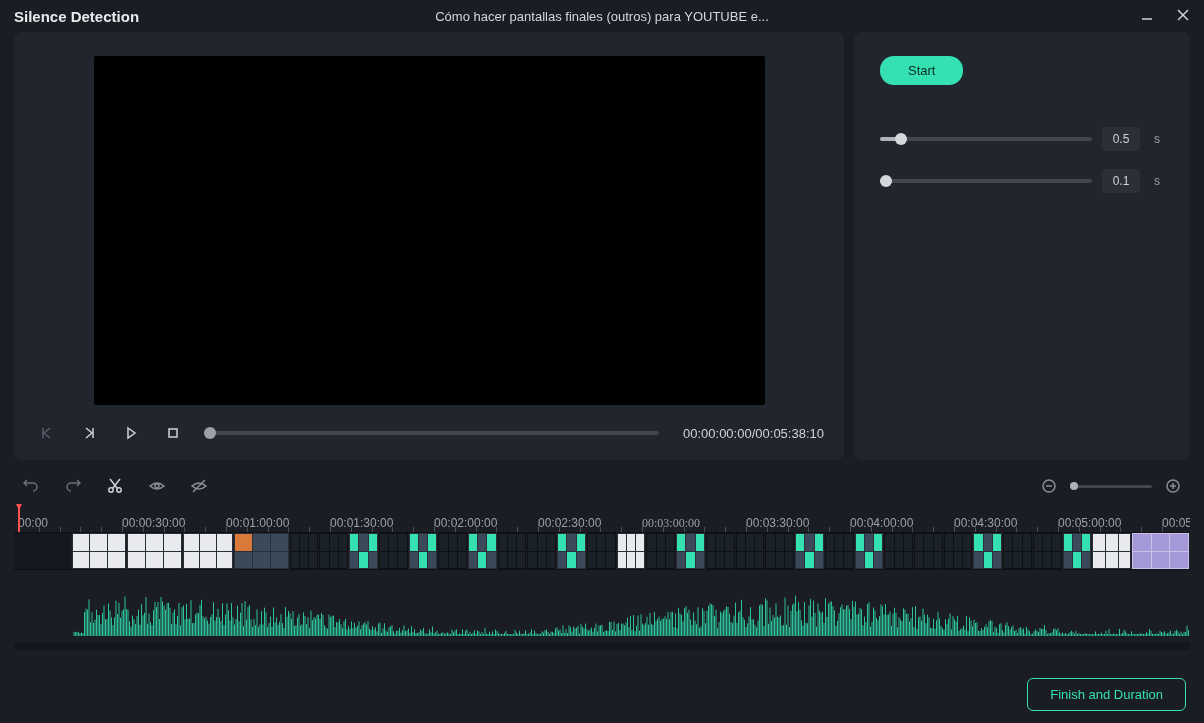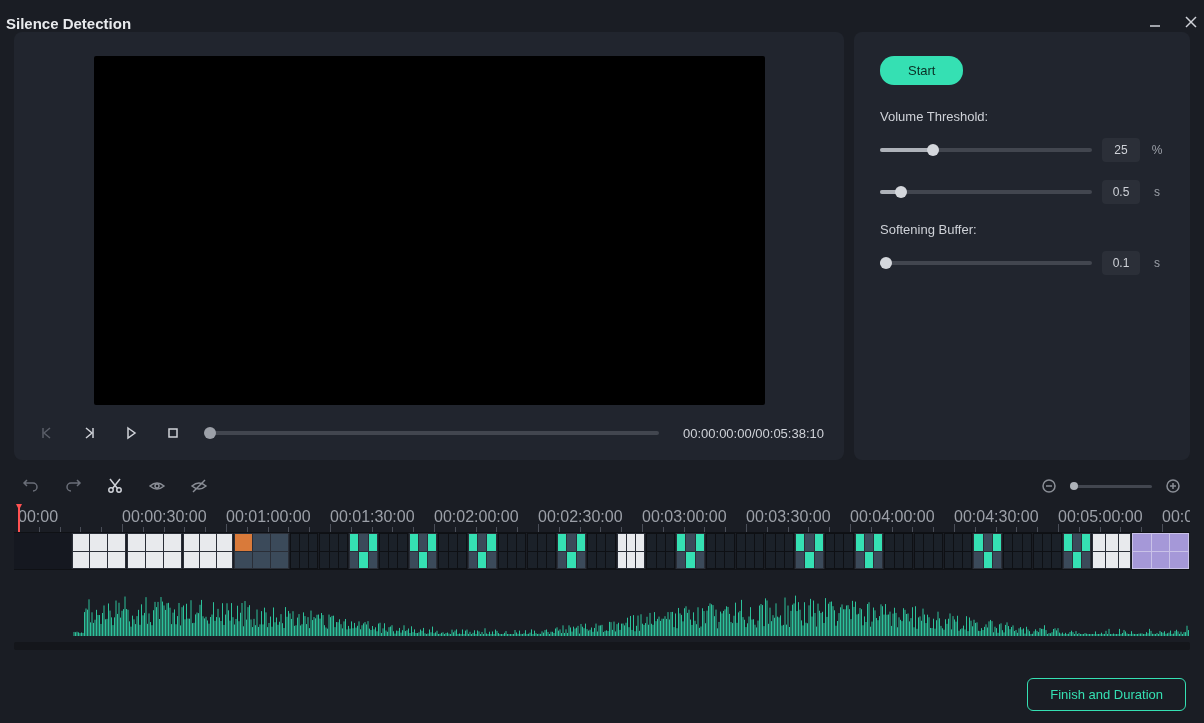--- a/index.html
+++ b/index.html
@@ -8,22 +8,22 @@
     background: #1a1d24;
     color: #d4d7dc;
     font-family: -apple-system, BlinkMacSystemFont, "Segoe UI", Arial, sans-serif;
     font-size: 13px;
     position: relative;
   }
   
   .titlebar {
     height: 32px;
     display: flex;
-    align-items: flex-end;
-    padding: 0 6px;
+    align-items: center;
+    padding: 0 14px;
     position: relative;
   }
   .titlebar .app-title {
     font-size: 15px;
     font-weight: 600;
     color: #e8eaed;
   }
   .titlebar .doc-title {
     position: absolute;
     left: 0; right: 0;
@@ -240,22 +240,22 @@
   .ruler .playhead::before {
     content: '';
     position: absolute;
     top: -2px; left: -3px;
     width: 8px; height: 8px;
     background: #ff5252;
     clip-path: polygon(0 0, 100% 0, 50% 100%);
   }
   .tick {
     position: absolute;
-    top: 4px;
-    font-size: 16px;
+    top: 12px;
+    font-size: 12px;
     color: #9ca0a8;
     white-space: nowrap;
   }
   .ruler .mtick {
     position: absolute;
     bottom: 0;
     width: 1px;
     height: 8px;
     background: #4a4e58;
   }
@@ -325,20 +325,21 @@
     padding: 8px 22px;
     font-size: 13px;
     cursor: pointer;
   }
 </style>
 </head>
 <body>
 
 <div class="titlebar">
   <div class="app-title">Silence Detection</div>
+  <div class="doc-title">Cómo hacer pantallas finales (outros) para YOUTUBE e...</div>
   <div class="window-controls">
     <span>
       <svg width="14" height="14" viewBox="0 0 14 14">
           <line x1="2" y1="11" x2="12" y2="11" stroke="#cfd2d8" stroke-width="1.5"></line>
         </svg>
     </span>
     <span>
       <svg width="14" height="14" viewBox="0 0 14 14">
           <line x1="2" y1="2" x2="12" y2="12" stroke="#cfd2d8" stroke-width="1.5"></line>
           <line x1="12" y1="2" x2="2" y2="12" stroke="#cfd2d8" stroke-width="1.5"></line>
@@ -380,42 +381,32 @@
         <span>00:00:00:00</span>/<span>00:05:38:10</span>
       </div>
     </div>
   </div>
 
   <div class="panel settings-panel">
     <button class="start-btn">Start</button>
 
     <div id="settings-list">
         <div class="setting-group">
-          <div class="setting-label">Volume Threshold:</div>
-          <div class="slider-row">
-            <div class="slider">
-              <div class="fill" style="width:25%"></div>
-              <div class="knob" style="left:25%"></div>
-            </div>
-            <div class="value-box">25</div>
-            <div class="unit">%</div>
-          </div>
         </div>
         <div class="setting-group">
           <div class="slider-row">
             <div class="slider">
               <div class="fill" style="width:10%"></div>
               <div class="knob" style="left:10%"></div>
             </div>
             <div class="value-box">0.5</div>
             <div class="unit">s</div>
           </div>
         </div>
         <div class="setting-group">
-          <div class="setting-label">Softening Buffer:</div>
           <div class="slider-row">
             <div class="slider">
               <div class="fill" style="width:3%"></div>
               <div class="knob" style="left:3%"></div>
             </div>
             <div class="value-box">0.1</div>
             <div class="unit">s</div>
           </div>
         </div>
       </div>
@@ -506,21 +497,21 @@
       <div class="mtick small" style="left: 440.8px;"></div>
       <div class="mtick small" style="left: 461.6px;"></div>
       <div class="mtick small" style="left: 482.4px;"></div>
       <div class="mtick small" style="left: 503.2px;"></div>
       <div class="tick" style="left: 524px;">00:02:30:00</div>
       <div class="mtick" style="left: 524px;"></div>
       <div class="mtick small" style="left: 544.8px;"></div>
       <div class="mtick small" style="left: 565.6px;"></div>
       <div class="mtick small" style="left: 586.4px;"></div>
       <div class="mtick small" style="left: 607.2px;"></div>
-      <div class="tick" style="left: 628px;">00:03:00:00</div>
+      <div class="tick" style="left: 628px; font-family: Liberation Serif, serif;">00:03:00:00</div>
       <div class="mtick" style="left: 628px;"></div>
       <div class="mtick small" style="left: 648.8px;"></div>
       <div class="mtick small" style="left: 669.6px;"></div>
       <div class="mtick small" style="left: 690.4px;"></div>
       <div class="mtick small" style="left: 711.2px;"></div>
       <div class="tick" style="left: 732px;">00:03:30:00</div>
       <div class="mtick" style="left: 732px;"></div>
       <div class="mtick small" style="left: 752.8px;"></div>
       <div class="mtick small" style="left: 773.6px;"></div>
       <div class="mtick small" style="left: 794.4px;"></div>

